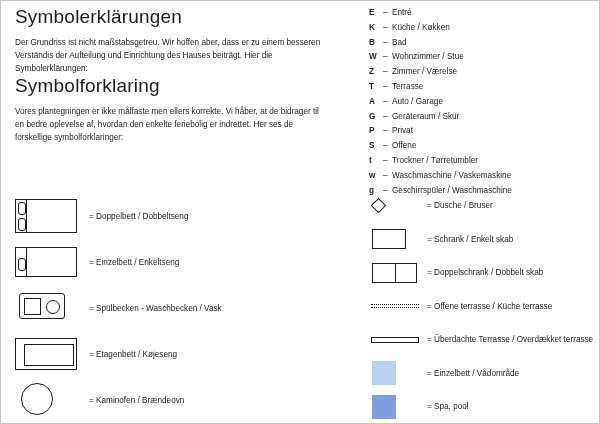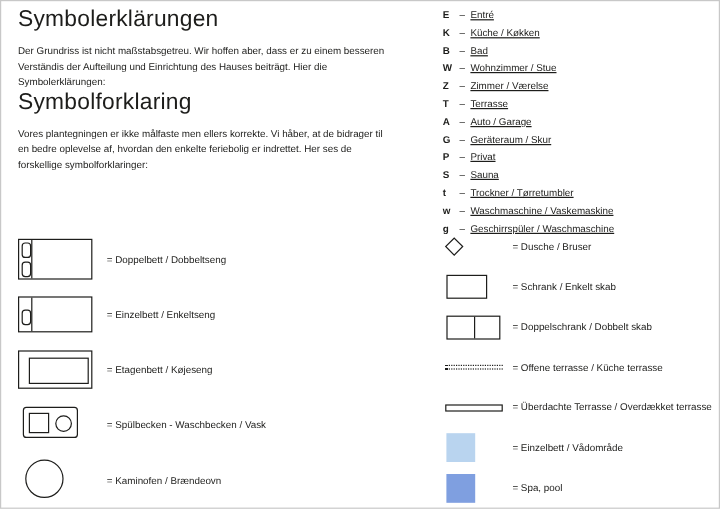--- a/index.html
+++ b/index.html
@@ -208,21 +208,20 @@
     flex: 0 0 14px;
     font-weight: bold;
     font-size: 8.2px;
   }
   .abbr-dash {
     width: 9px;
     flex: 0 0 9px;
   }
   .abbr-val {
     white-space: nowrap;
-    text-decoration: underline;
   }
 
   
   .legend-right {
     position: absolute;
     left: 368px;
     top: 188px;
     width: 224px;
   }
   .rleg-row {
@@ -344,39 +343,39 @@
         <div class="bed-single">
           <div class="bed-head"></div>
           <div class="bed-pillow single"></div>
         </div>
       </div>
       <div class="leg-eq">= Einzelbett / Enkeltseng</div>
     </div>
 
     <div class="leg-row">
       <div class="leg-icon">
-        <div class="bunk-outer">
-          <div class="bunk-inner"></div>
-        </div>
-      </div>
-      <div class="leg-eq">= Etagenbett / Køjeseng</div>
-    </div>
-
-    <div class="leg-row">
-      <div class="leg-icon">
         <div class="sink-box">
           <div class="sink-sq"></div>
           <div class="sink-circ"></div>
         </div>
       </div>
       <div class="leg-eq">= Spülbecken - Waschbecken / Vask</div>
     </div>
 
     <div class="leg-row">
       <div class="leg-icon">
+        <div class="bunk-outer">
+          <div class="bunk-inner"></div>
+        </div>
+      </div>
+      <div class="leg-eq">= Etagenbett / Køjeseng</div>
+    </div>
+
+    <div class="leg-row">
+      <div class="leg-icon">
         <div class="stove"></div>
       </div>
       <div class="leg-eq">= Kaminofen / Brændeovn</div>
     </div>
 
   </div>
 
   <div class="abbr-list">
     <div class="abbr-row">
       <span class="abbr-key">E</span>
@@ -419,21 +418,21 @@
       <span class="abbr-val">Geräteraum / Skur</span>
     </div>
     <div class="abbr-row">
       <span class="abbr-key">P</span>
       <span class="abbr-dash">–</span>
       <span class="abbr-val">Privat</span>
     </div>
     <div class="abbr-row">
       <span class="abbr-key">S</span>
       <span class="abbr-dash">–</span>
-      <span class="abbr-val">Sauna</span>
+      <span class="abbr-val">Offene</span>
     </div>
     <div class="abbr-row">
       <span class="abbr-key">t</span>
       <span class="abbr-dash">–</span>
       <span class="abbr-val">Trockner / Tørretumbler</span>
     </div>
     <div class="abbr-row">
       <span class="abbr-key">w</span>
       <span class="abbr-dash">–</span>
       <span class="abbr-val">Waschmaschine / Vaskemaskine</span>

